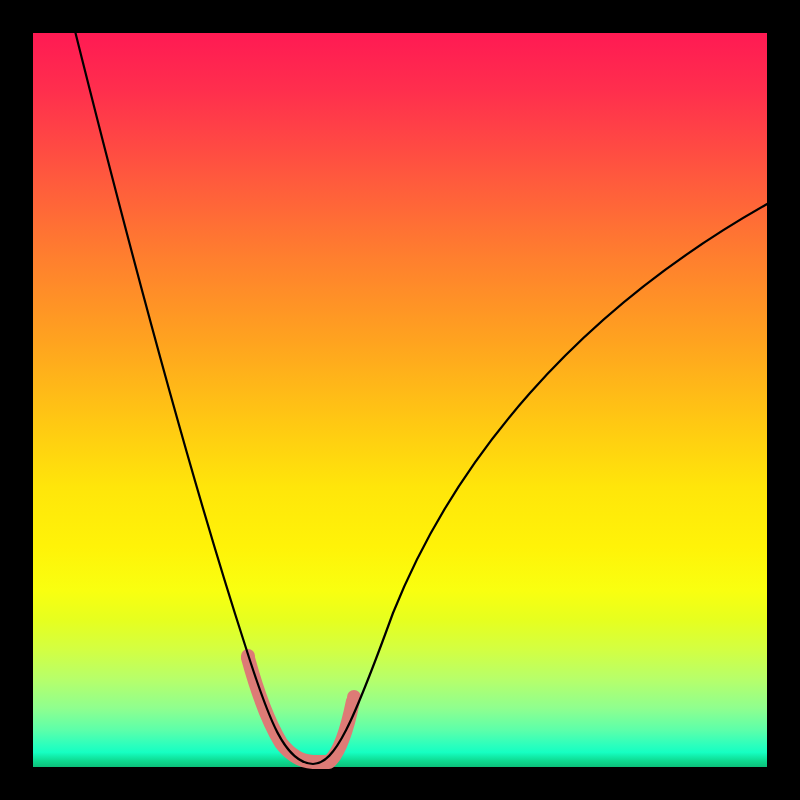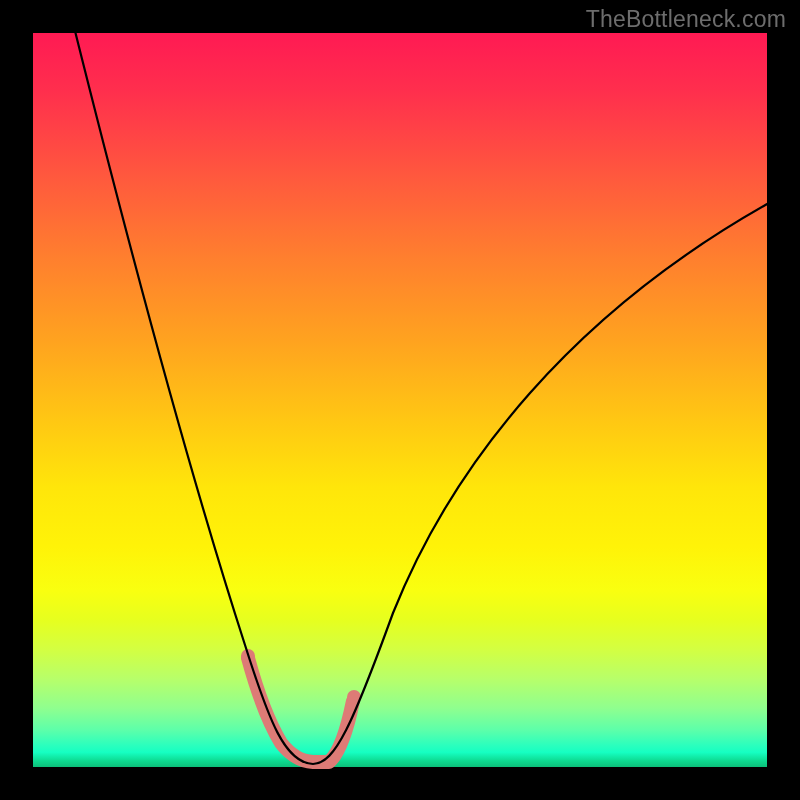--- a/index.html
+++ b/index.html
@@ -97,14 +97,13 @@
       <circle class="highlight-dot" cx="321" cy="664" r="7"></circle>
 
       <path class="curve-path" d="M 41 -6
                C 90 190, 150 420, 212 612
                C 236 688, 252 730, 280 731
                C 302 731, 320 690, 360 580
                C 420 430, 540 280, 736 170"></path>
     </svg>
 
   </div>
-  <div class="watermark">TheBottleneck.com</div>
 </div>
 
 </body></html>

